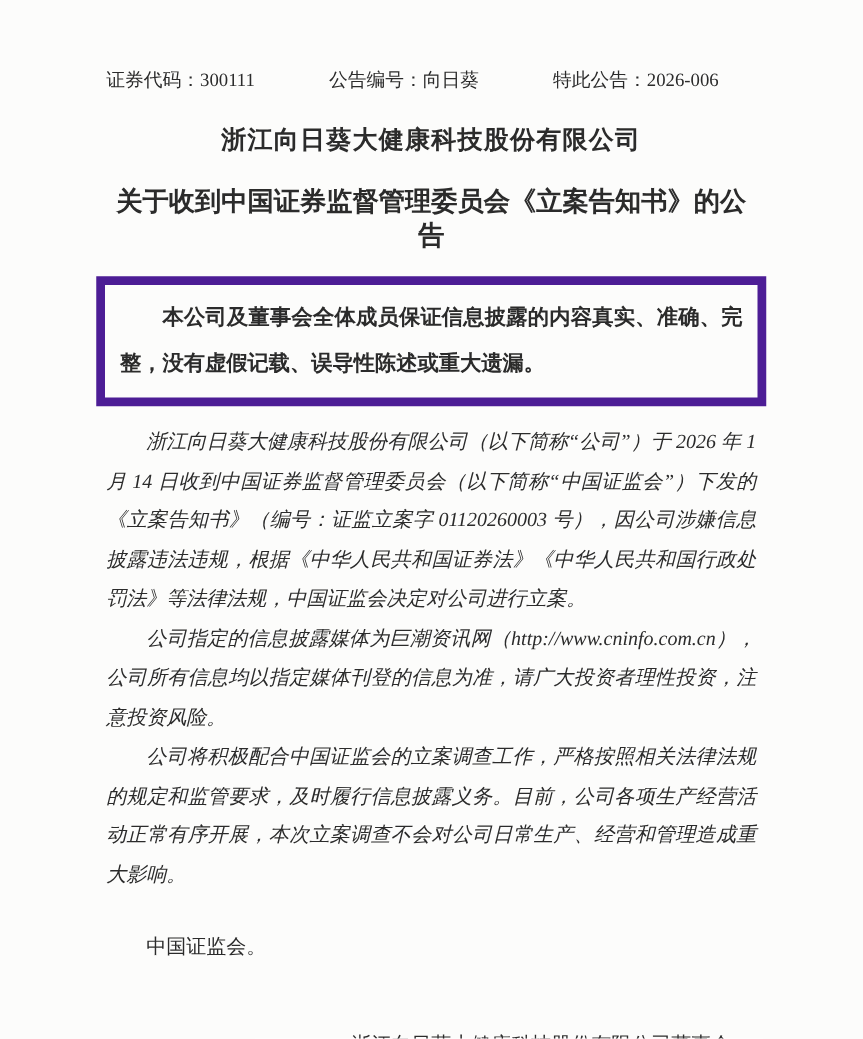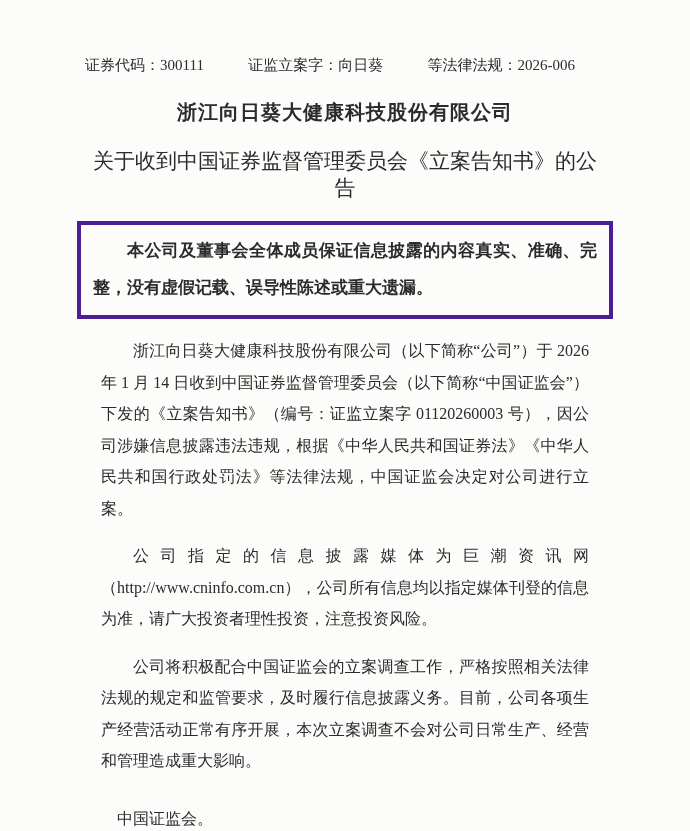--- a/index.html
+++ b/index.html
@@ -28,45 +28,46 @@
   .doc-title {
     text-align: center;
     font-weight: bold;
     font-size: 20px;
     line-height: 26px;
     margin-top: 23px;
     letter-spacing: 1px;
   }
   .doc-subtitle {
     text-align: center;
-    font-weight: normal;
+    font-weight: bold;
     font-size: 21px;
     line-height: 27px;
     margin-top: 23px;
   }
   .disclaimer-box {
-    border: 4px solid #4c1d95;
+    border: 7px solid #4c1d95;
     margin: 19px -8px 0 -8px;
     padding: 7px 12px 9px 12px;
   }
   .disclaimer-box p {
     margin: 0;
     font-weight: bold;
     font-size: 17px;
     line-height: 37px;
     text-indent: 2em;
     text-align: justify;
   }
   .body-text { margin-top: 13px; }
   .body-text p {
-    margin: 16px;
+    margin: 0;
     font-size: 16px;
     line-height: 31.5px;
     text-indent: 2em;
     text-align: justify;
+    font-style: italic;
   }
   .closing {
     margin-top: 26px;
     font-size: 16px;
     line-height: 31.5px;
     text-indent: 2em;
   }
   .sig-block {
     margin-top: 44px;
     text-align: right;
@@ -75,22 +76,22 @@
   }
   .sig-block .sig-line { line-height: 38px; }
 </style>
 </head>
 <body>
 
 <div class="page">
 
   <div class="sec-row">
     <span><span>证券代码：</span><span>300111</span></span>
-    <span><span>证监立案字：</span><span>向日葵</span></span>
-    <span><span>等法律法规：</span><span>2026-006</span></span>
+    <span><span>公告编号：</span><span>向日葵</span></span>
+    <span><span>特此公告：</span><span>2026-006</span></span>
   </div>
 
   <div class="doc-title">浙江向日葵大健康科技股份有限公司</div>
 
   <div class="doc-subtitle">关于收到中国证券监督管理委员会《立案告知书》的公告</div>
 
   <div class="disclaimer-box">
     <p>本公司及董事会全体成员保证信息披露的内容真实、准确、完整，没有虚假记载、误导性陈述或重大遗漏。</p>
   </div>
 

